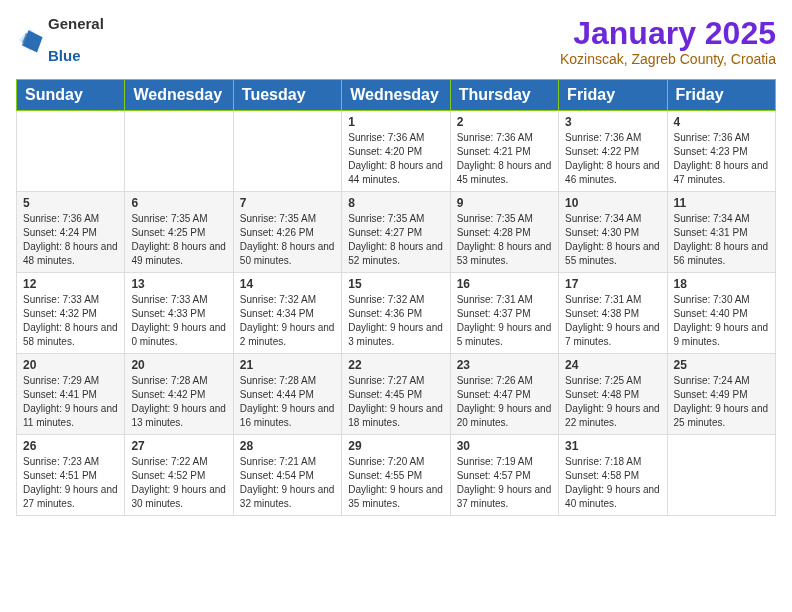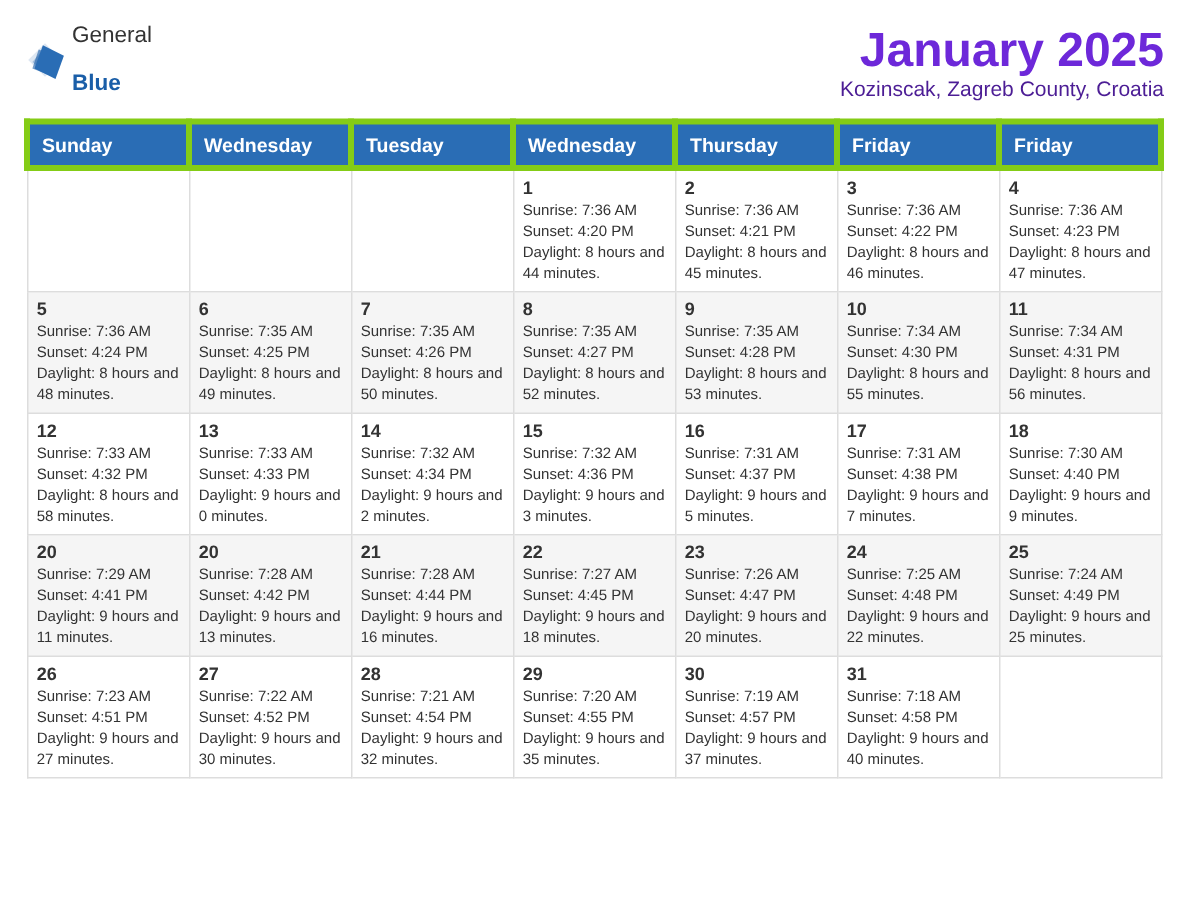--- a/index.html
+++ b/index.html
@@ -21,21 +21,21 @@
       align-items: center;
       gap: 4px;
     }
     .logo-text {
       display: flex;
       flex-direction: column;
       line-height: 1.1;
     }
     .logo-general {
       font-size: 15px;
-      font-weight: normal;
+      font-weight: bold;
       color: #333;
     }
     .logo-blue {
       font-size: 15px;
       font-weight: bold;
       color: #1a5ea8;
       margin-top: 15px;
     }
     .logo-icon {
       width: 28px;
@@ -45,34 +45,34 @@
       text-align: right;
     }
     .month-title {
       font-size: 32px;
       font-weight: bold;
       color: #6d28d9;
       line-height: 1.1;
     }
     .location-title {
       font-size: 14px;
-      color: #4c1d95;
+      color: #a16207;
     }
     .calendar {
       width: 100%;
       border-collapse: collapse;
       border: 1px solid #ccc;
     }
     .calendar th {
       background-color: #2a6db5;
       color: white;
       text-align: left;
       padding: 6px 8px;
-      font-size: 13px;
-      border: 4px solid #84cc16;
+      font-size: 16px;
+      border: 1px solid #84cc16;
     }
     .calendar td {
       vertical-align: top;
       padding: 4px 6px;
       border: 1px solid #ddd;
       width: calc(100% / 7);
       min-height: 90px;
       font-size: 10.5px;
       color: #333;
       background: #fff;

